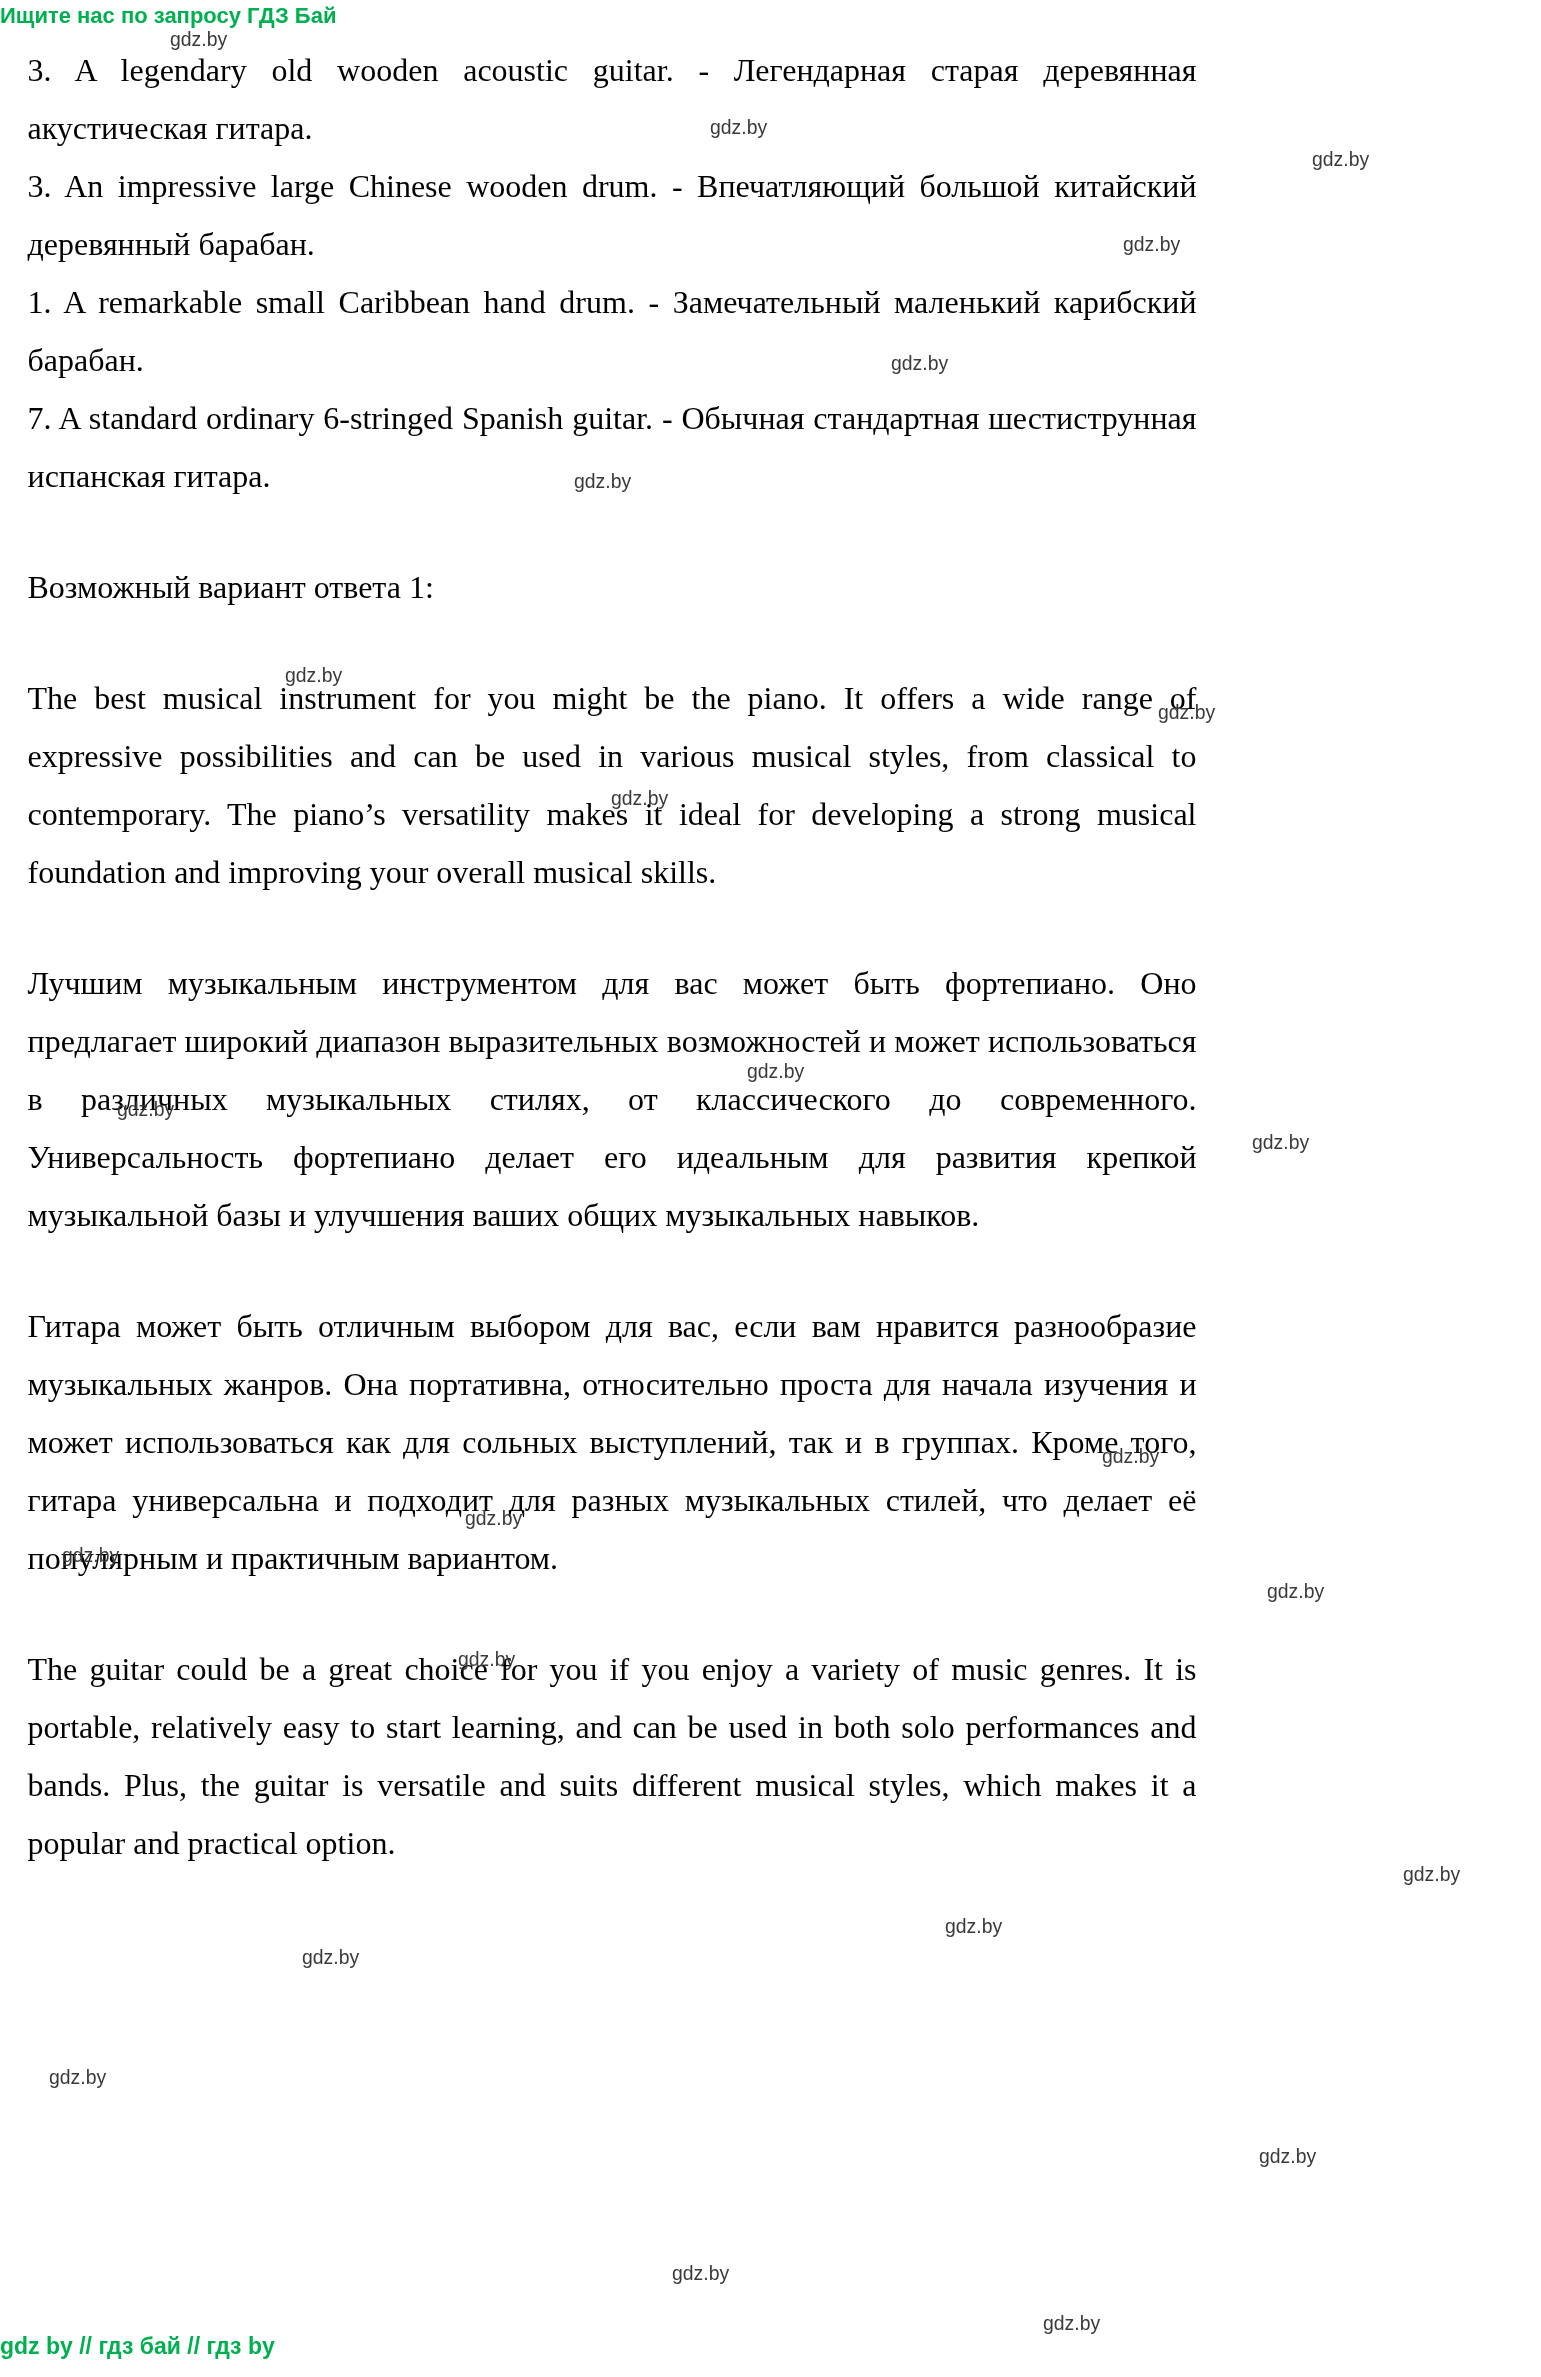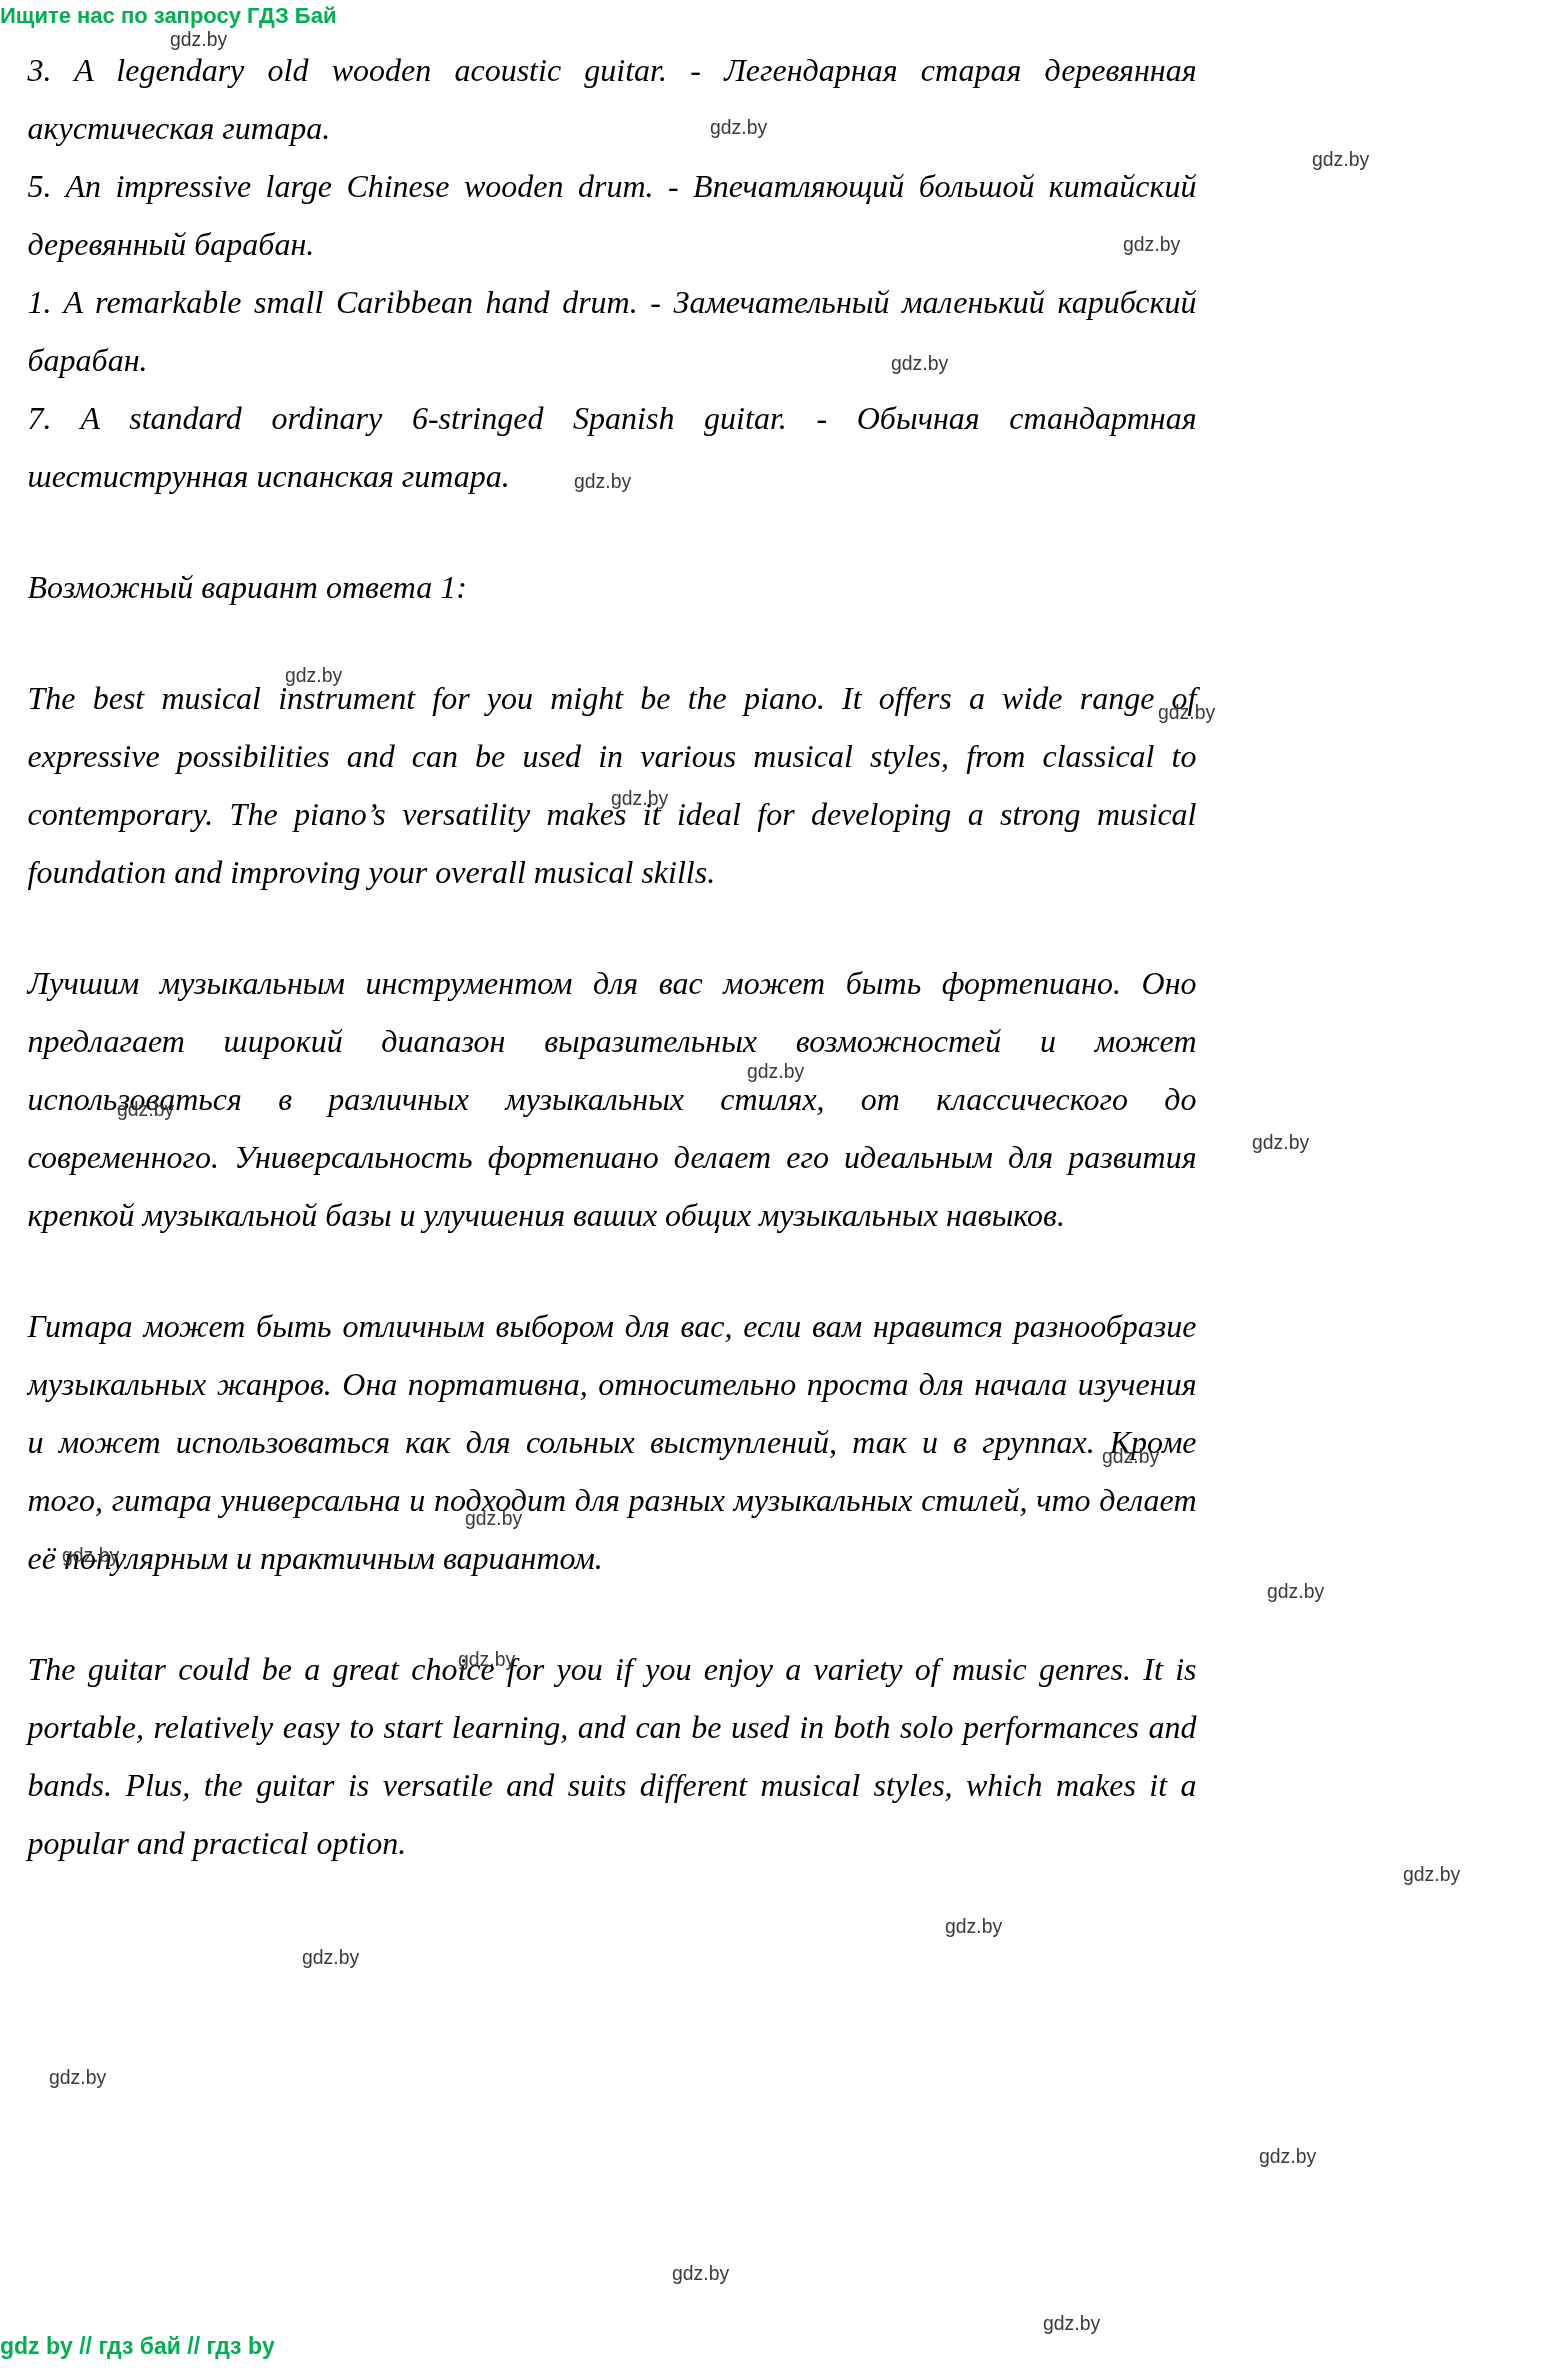--- a/index.html
+++ b/index.html
@@ -29,21 +29,20 @@
   .banner-bottom{ top:2333px; font-size:23px; font-weight:bold; }
   .content{
     position:absolute;
     top:0; left:0;
     width:1224px;
     padding:41px 27.5px 0 27.5px;
     box-sizing:border-box;
     font-size:32px;
     line-height:58px;
     text-align:justify;
-    font-style:italic;
   }
   .content p, .content h2{
     margin:0;
     font-size:32px;
     font-weight:normal;
   }
   .blk{ margin-top:53px !important; }
   .wm{
     position:absolute;
     font-family:"Liberation Sans", sans-serif;
@@ -54,21 +53,21 @@
   }
 </style>
 </head>
 <body>
 
 <div class="banner banner-top">Ищите нас по запросу ГДЗ Бай</div>
 
 <main class="content">
   <section>
     <p>3. A legendary old wooden acoustic guitar. - Легендарная старая деревянная акустическая гитара.</p>
-    <p>5. An impressive large Chinese wooden drum. - Впечатляющий большой китайский деревянный барабан.</p>
+    <p>3. An impressive large Chinese wooden drum. - Впечатляющий большой китайский деревянный барабан.</p>
     <p>1. A remarkable small Caribbean hand drum. - Замечательный маленький карибский барабан.</p>
     <p>7. A standard ordinary 6-stringed Spanish guitar. - Обычная стандартная шестиструнная испанская гитара.</p>
   </section>
 
   <section>
     <h2 class="blk">Возможный вариант ответа 1:</h2>
     <p class="blk">The best musical instrument for you might be the piano. It offers a wide range of expressive possibilities and can be used in various musical styles, from classical to contemporary. The piano’s versatility makes it ideal for developing a strong musical foundation and improving your overall musical skills.</p>
     <p class="blk">Лучшим музыкальным инструментом для вас может быть фортепиано. Оно предлагает широкий диапазон выразительных возможностей и может использоваться в различных музыкальных стилях, от классического до современного. Универсальность фортепиано делает его идеальным для развития крепкой музыкальной базы и улучшения ваших общих музыкальных навыков.</p>
   </section>
 

